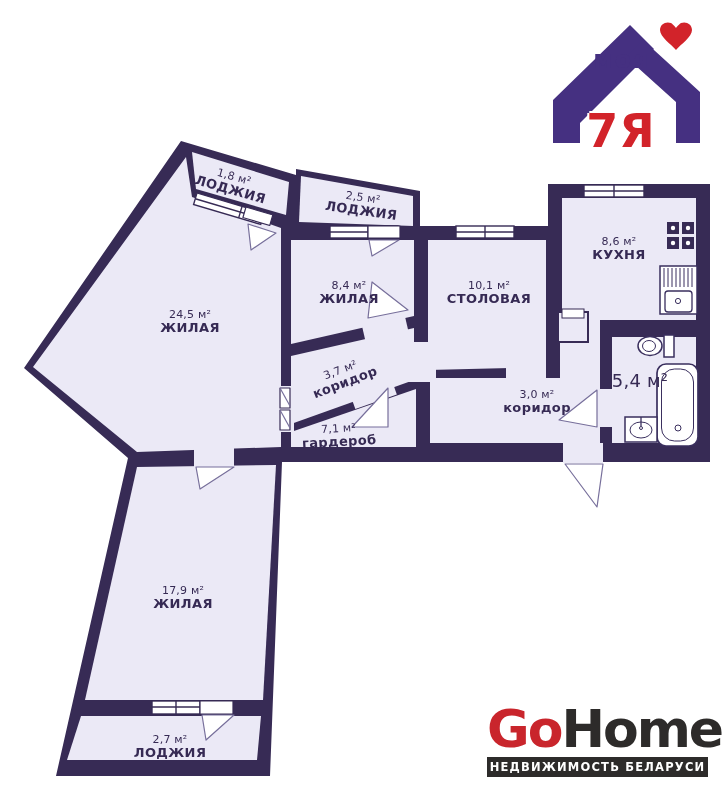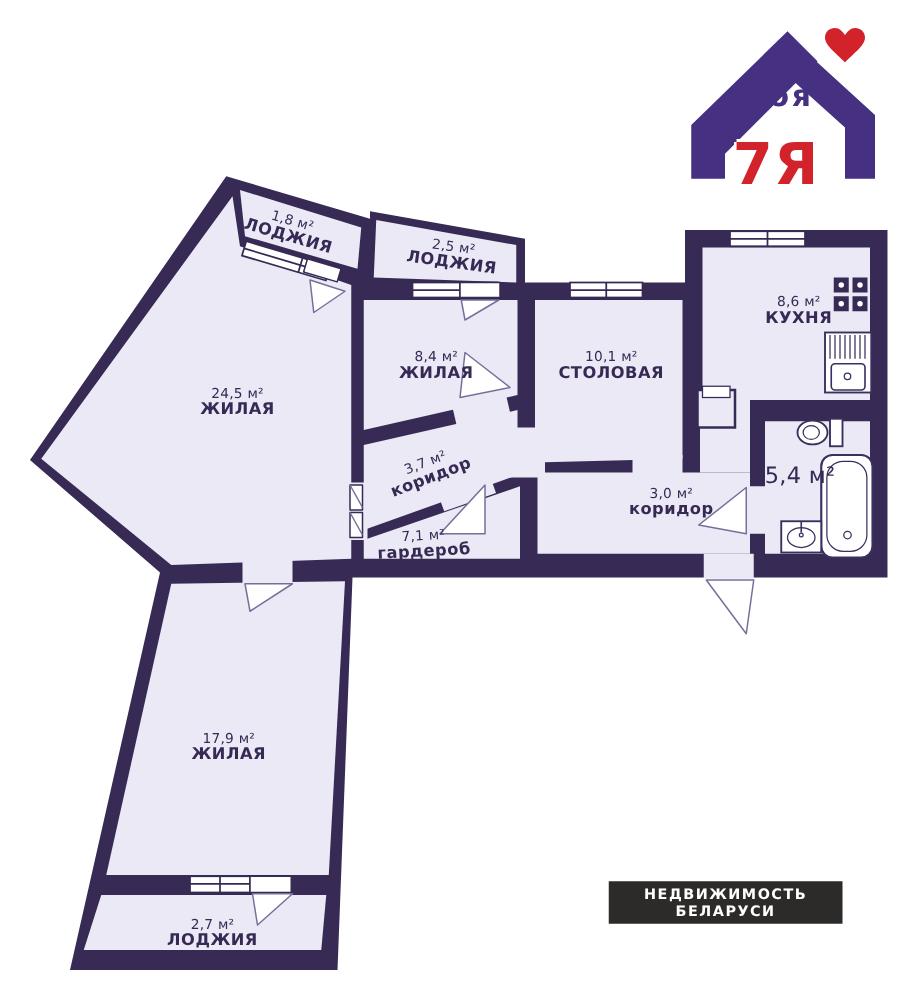--- a/index.html
+++ b/index.html
@@ -4,32 +4,32 @@
 <style>
   html,body{margin:0;padding:0;background:#ffffff;}
   .canvas{position:relative;width:722px;height:800px;background:#ffffff;overflow:hidden;
           font-family:"DejaVu Sans","Liberation Sans",sans-serif;}
   svg{position:absolute;left:0;top:0;}
   .labels{position:absolute;left:0;top:0;width:722px;height:800px;pointer-events:none;}
   .room-label{position:absolute;transform:translate(-50%,-50%) rotate(var(--r,0deg));
               text-align:center;color:#362a54;line-height:1.08;white-space:nowrap;}
   .room-label .area{font-size:11px;font-weight:normal;letter-spacing:.2px;}
   .room-label .rname{font-size:13px;font-weight:bold;letter-spacing:.4px;}
-  .logo-moya{position:absolute;left:622px;top:77px;transform:translate(-50%,-50%);
+  .logo-moya{position:absolute;left:622px;top:60px;transform:translate(-50%,-50%);
              color:#453081;font-weight:bold;font-size:24px;letter-spacing:2px;}
   .logo-7ya{position:absolute;left:621px;top:131px;transform:translate(-50%,-50%);
             color:#d2232a;font-weight:bold;font-size:46px;letter-spacing:1px;
             text-shadow:-2px 0 0 #fff,2px 0 0 #fff,0 -2px 0 #fff,0 2px 0 #fff;}
   .gohome{position:absolute;left:487px;top:703px;width:228px;}
   .gohome-word{font-size:52px;font-weight:bold;letter-spacing:-2px;line-height:1;}
   .gohome-word .go{color:#c9252c;}
   .gohome-word .home{color:#2d2b2a;}
   .gohome-bar{margin-top:2px;background:#2d2b2a;color:#ffffff;font-weight:bold;
               font-size:11.5px;letter-spacing:1.2px;text-align:center;
-              padding:3px 0 3px 0;width:187px;}
+              padding:3px 0 3px 0;width:221px;}
 </style>
 </head>
 <body>
 
 <div class="canvas">
 
 <svg width="722" height="800" viewBox="0 0 722 800">
 
   <g>
     <path fill="#372b55" d="M181,141 L296,175 L296,169 L420,191 L420,226 L548,226 L548,184
@@ -203,21 +203,21 @@
     <div class="rname">ЖИЛАЯ</div>
   </div>
   <div class="room-label" style="left:349px;top:293px">
     <div class="area">8,4 м²</div>
     <div class="rname">ЖИЛАЯ</div>
   </div>
   <div class="room-label" style="left:489px;top:293px">
     <div class="area">10,1 м²</div>
     <div class="rname">СТОЛОВАЯ</div>
   </div>
-  <div class="room-label" style="left:639px;top:249px">
+  <div class="room-label" style="left:619px;top:249px">
     <div class="area">8,6 м²</div>
     <div class="rname">КУХНЯ</div>
   </div>
   <div class="room-label" style="left:343px;top:377px;--r:-21deg">
     <div class="area">3,7 м²</div>
     <div class="rname">коридор</div>
   </div>
   <div class="room-label" style="left:339px;top:436px;--r:-3deg">
     <div class="area">7,1 м²</div>
     <div class="rname">гардероб</div>
@@ -236,16 +236,17 @@
   <div class="room-label" style="left:170px;top:747px">
     <div class="area">2,7 м²</div>
     <div class="rname">ЛОДЖИЯ</div>
   </div>
 </div>
 
 <div class="logo-moya">моя</div>
 <div class="logo-7ya">7Я</div>
 
 <div class="gohome">
+  <div class="gohome-word"><span class="go">Go</span><span class="home">Home</span></div>
   <div class="gohome-bar">НЕДВИЖИМОСТЬ БЕЛАРУСИ</div>
 </div>
 
 </div>
 
 </body></html>

